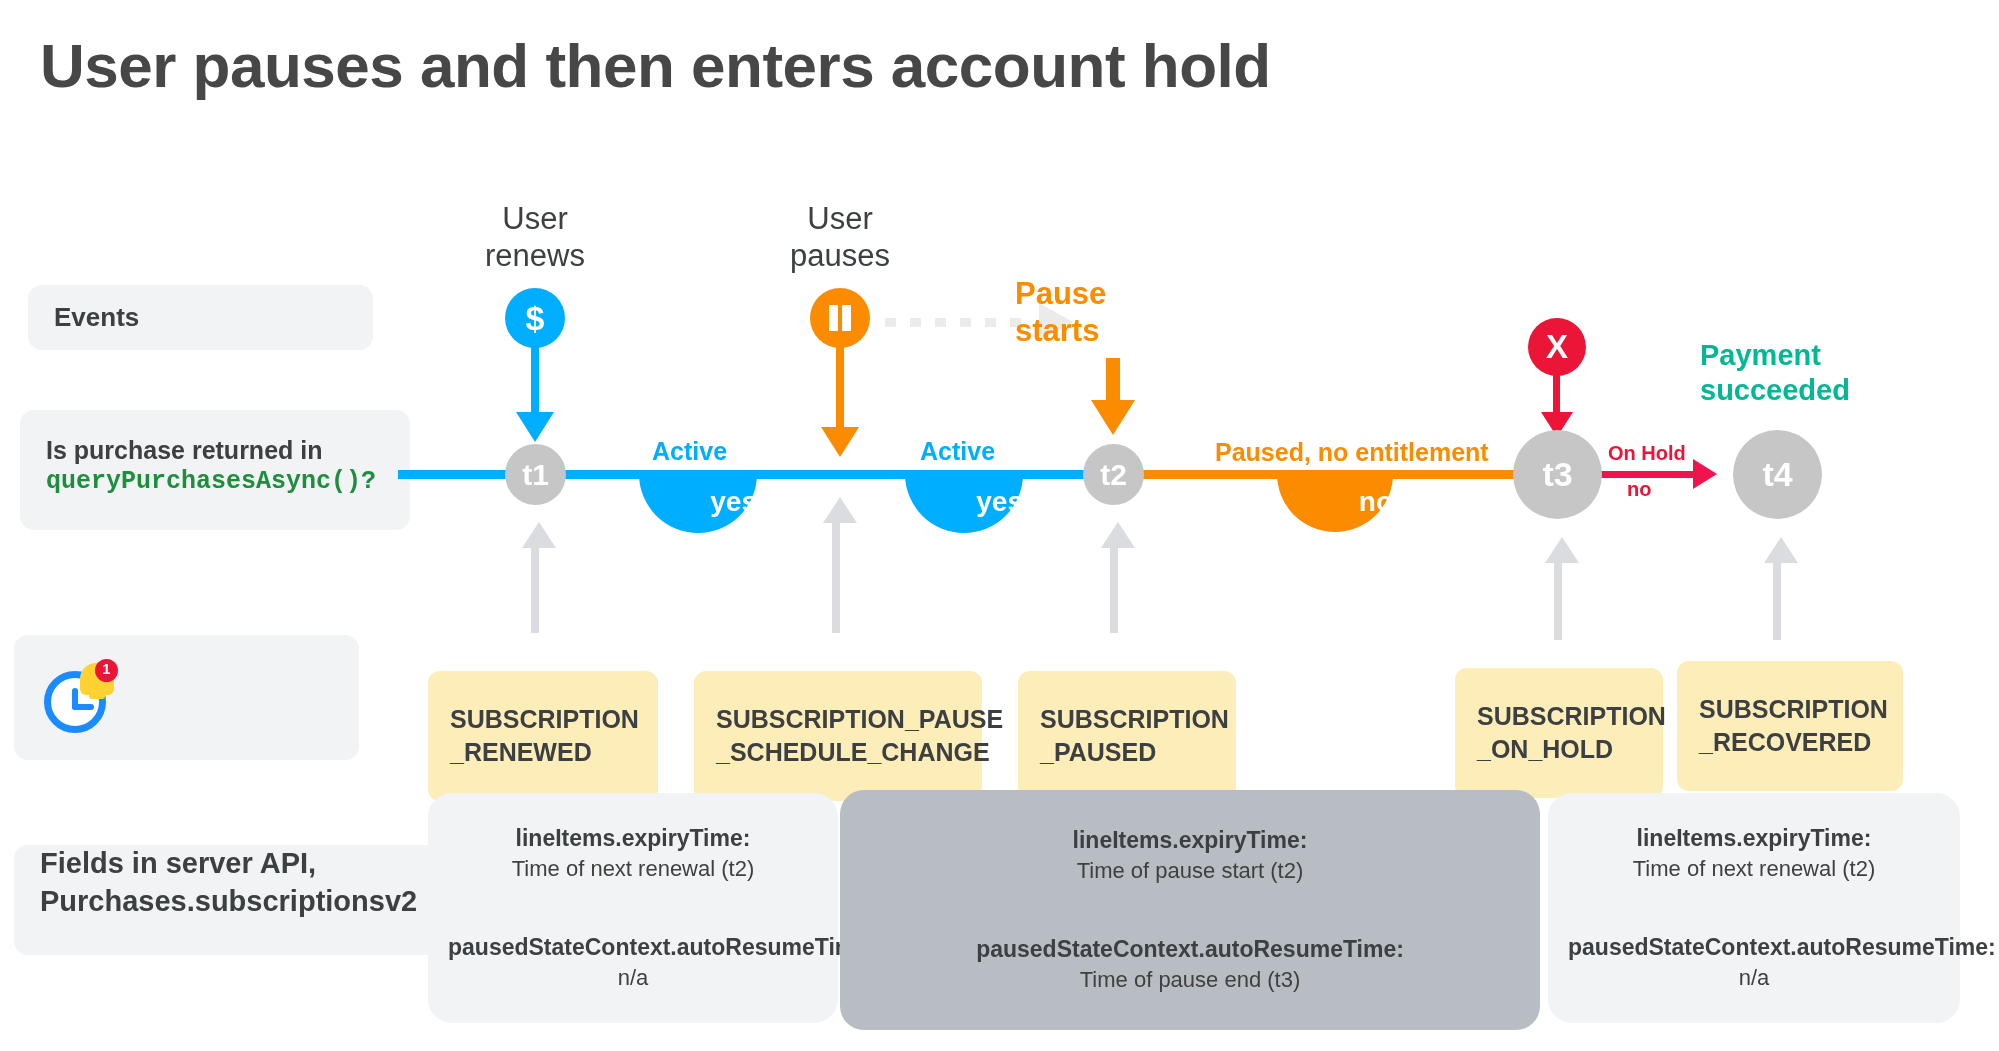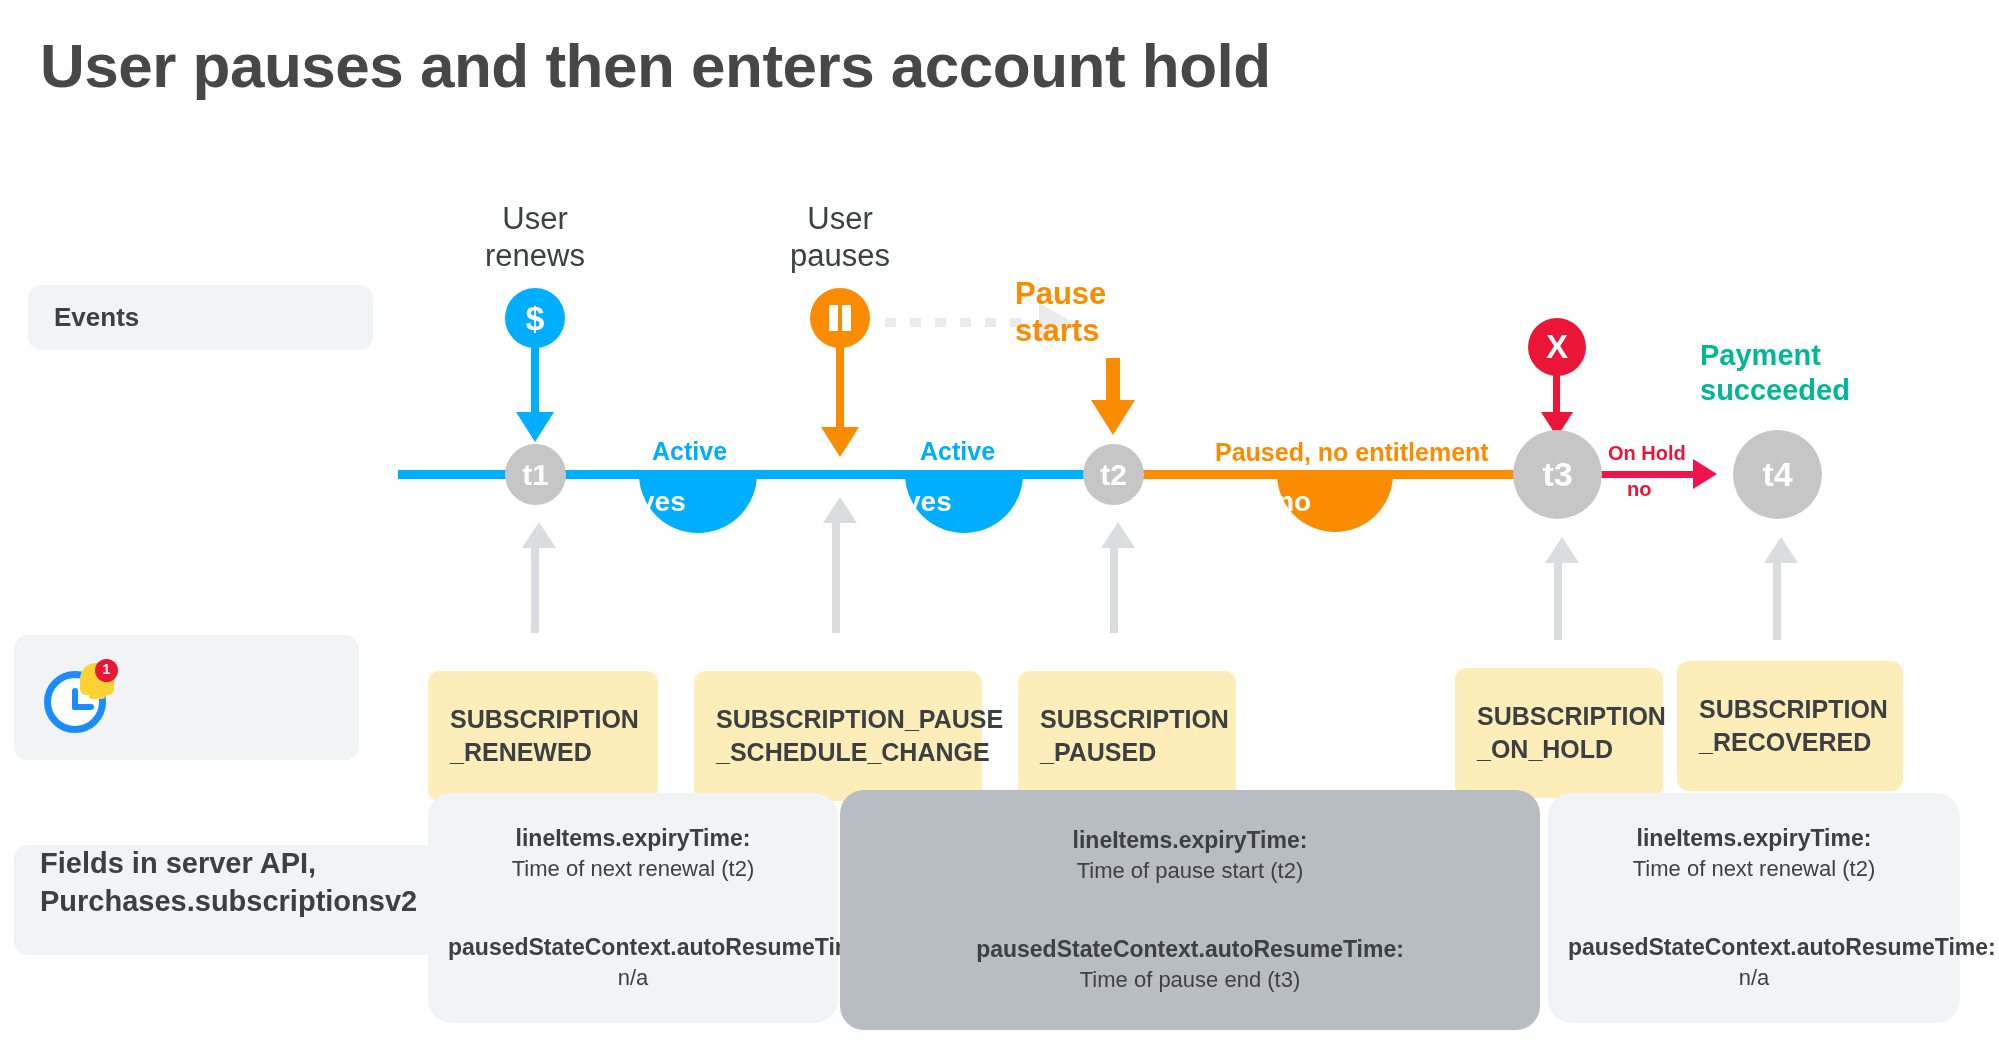--- a/index.html
+++ b/index.html
@@ -62,21 +62,21 @@
 
   .tnode {
     position:absolute; border-radius:50%; background:#c6c6c6; color:#ffffff;
     display:flex; align-items:center; justify-content:center;
     font-weight:700;
   }
 
   .half {
     position:absolute; border-radius:0 0 200px 200px;
     color:#fff; font-weight:700; display:flex;
-    align-items:flex-start; justify-content:flex-start; padding-top:12px;
+    align-items:flex-start; justify-content:flex-end; padding-top:12px;
   }
   .half.blue { background:#00aeff; }
   .half.orange { background:#fb8c00; }
 
   .seg-label { position:absolute; font-weight:700; white-space:nowrap; }
   .seg-label.blue { color:#00aeff; }
   .seg-label.orange { color:#fb8c00; }
   .seg-label.red { color:#ea1537; }
 
   
@@ -127,20 +127,24 @@
 <body>
 
 <div id="stage">
 
   <div class="page-title">User pauses and then enters account hold</div>
 
   <div class="row-chip" id="chip-events">
     <span>Events</span>
   </div>
 
+  <div class="row-chip" id="chip-query">
+    <div>Is purchase returned in</div>
+    <div class="code">queryPurchasesAsync()?</div>
+  </div>
 
   <div class="row-chip" id="chip-rtdn">
     <span class="rtdn-icon">
       <span class="ring"></span>
       <span class="hand-v"></span>
       <span class="hand-h"></span>
       <span class="bell"></span>
       <span class="bell-base"></span>
       <span class="badge">1</span>
     </span>

